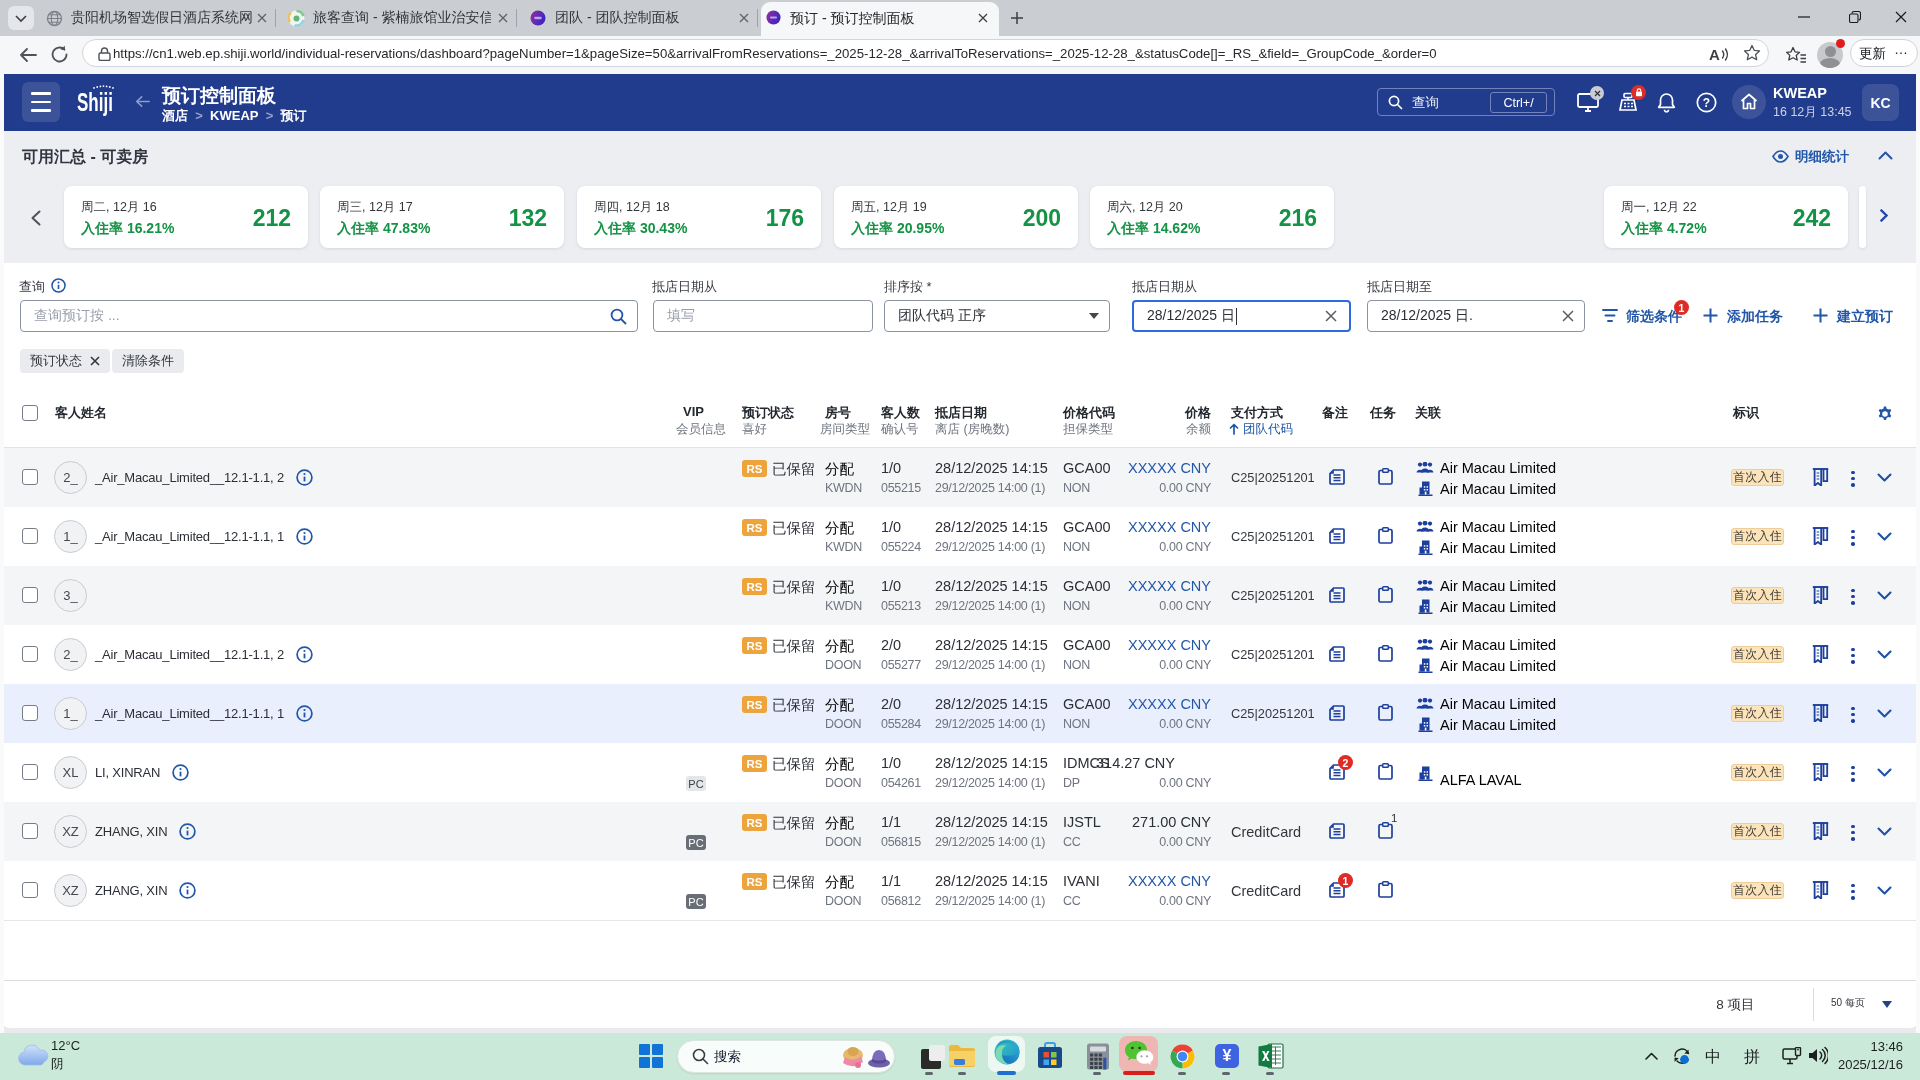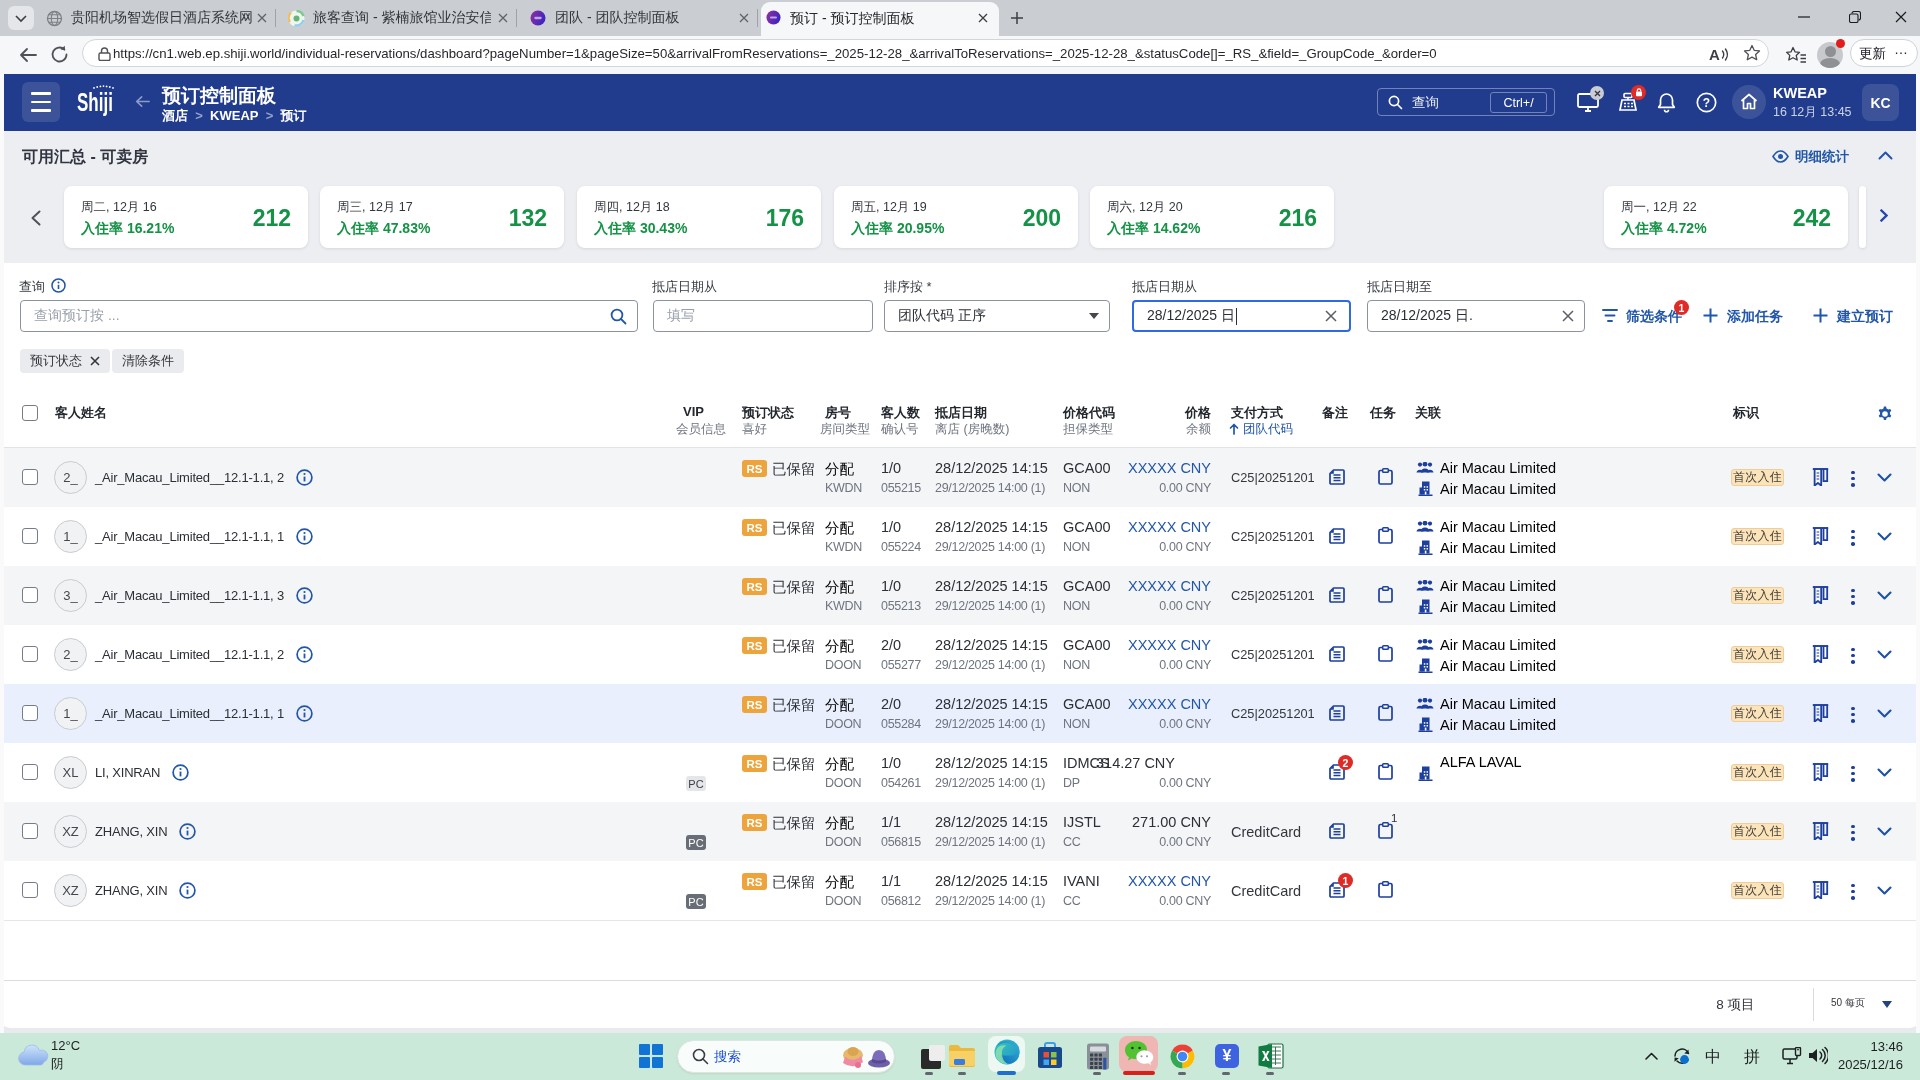--- a/index.html
+++ b/index.html
@@ -484,28 +484,20 @@
         <i></i>
         <i></i>
       </div>
 <svg class="abs" style="left:1877px;top:25px" width="15" height="9" viewBox="0 0 15 9">
         <path d="M1.5 1.5 L7.5 7.5 L13.5 1.5" stroke="#1d51a8" stroke-width="2.1" fill="none" stroke-linecap="round" stroke-linejoin="round"></path>
       </svg>
 </div>
 <div class="row" style="top:303px;background:#f4f5f6">
 <div class="cbox" style="top:21px"></div>
 <div class="avatar" style="top:13px">3_</div>
-<div class="abs" style="left:95px;top:0;height:59px;display:flex;align-items:center;gap:12px">
-        <span style="font-size:13px;letter-spacing:-0.2px;color:#2b2f36;white-space:nowrap">_Air_Macau_Limited__12.1-1.1, 3</span>
-        <svg style="flex:none" width="17" height="17" viewBox="0 0 17 17">
-          <circle cx="8.5" cy="8.5" r="7.4" stroke="#2156a8" stroke-width="1.7" fill="none"></circle>
-          <circle cx="8.5" cy="5" r="1.1" fill="#2156a8"></circle>
-          <path d="M8.5 7.6 V12.4" stroke="#2156a8" stroke-width="1.8"></path>
-        </svg>
-      </div>
 <div class="rsbadge" style="top:12px">RS</div>
 <div class="cell1" style="left:772px;top:12px">已保留</div>
 <div class="cell1 blu" style="left:825px;top:12px">分配</div>
 <div class="cell2" style="left:825px;top:33px">KWDN</div>
 <div class="cell1" style="left:881px;top:12px">1/0</div>
 <div class="cell2" style="left:881px;top:33px">055213</div>
 <div class="cell1" style="left:935px;top:12px">28/12/2025 14:15</div>
 <div class="cell2" style="left:935px;top:33px">29/12/2025 14:00 (1)</div>
 <div class="cell1" style="left:1063px;top:12px">GCA00</div>
 <div class="cell2" style="left:1063px;top:33px">NON</div>
@@ -754,21 +746,21 @@
           <rect x="0.5" y="14.5" width="14" height="1.5"></rect>
         </g>
         <g fill="#fff">
           <rect x="5.8" y="6.2" width="1.5" height="1.5"></rect>
           <rect x="8.5" y="6.2" width="1.5" height="1.5"></rect>
           <rect x="5.8" y="9" width="1.5" height="1.5"></rect>
           <rect x="8.5" y="9" width="1.5" height="1.5"></rect>
           <rect x="6.8" y="11.6" width="1.6" height="2.9"></rect>
         </g>
       </svg>
-<div class="cell1 blu" style="left:1440px;top:11px">ALFA LAVAL</div>
+<div class="cell1 blu" style="left:1440px;top:29px">ALFA LAVAL</div>
 <div class="flag" style="top:21px">首次入住</div>
 <svg class="abs" style="left:1812px;top:20px" width="17" height="18" viewBox="0 0 17 18">
         <path d="M0.8 1 H16.2" stroke="#1d3f9e" stroke-width="1.9"></path>
         <path d="M2.6 1 V17.6 l3.3-2.6 3.3 2.6 V1" stroke="#1d3f9e" stroke-width="1.8" fill="none" stroke-linejoin="round"></path>
         <path d="M4.6 5 h2.6 M4.6 8 h2.6 M4.6 11 h2.6" stroke="#1d3f9e" stroke-width="1.2"></path>
         <path d="M11.5 1 V13.2 H15.2 V1" stroke="#1d3f9e" stroke-width="1.8" fill="none"></path>
       </svg>
 <div class="dots3 abs" style="left:1849px;top:20px;width:8px">
         <i></i>
         <i></i>
@@ -907,21 +899,21 @@
         <rect x="13" y="0" width="11" height="11" rx="1"></rect>
         <rect x="0" y="13" width="11" height="11" rx="1"></rect>
         <rect x="13" y="13" width="11" height="11" rx="1"></rect>
       </g>
     </svg>
 <div class="abs" style="left:677px;top:7px;width:218px;height:33px;border-radius:17px;background:#f8fcfa;border:1px solid #dde5e0;box-shadow:0 1px 2px rgba(0,0,0,.08)"></div>
 <svg class="abs" style="left:692px;top:15px" width="17" height="17" viewBox="0 0 17 17">
       <circle cx="7" cy="7" r="5.5" stroke="#3a3d42" stroke-width="1.6" fill="none"></circle>
       <path d="M11 11 L15.5 15.5" stroke="#3a3d42" stroke-width="1.6" stroke-linecap="round"></path>
     </svg>
-<div class="abs" style="left:714px;top:15px;font-size:13.5px;color:#1d4ed8">搜索</div>
+<div class="abs" style="left:714px;top:15px;font-size:13.5px;color:#0f172a">搜索</div>
 <svg class="abs" style="left:841px;top:12px" width="25" height="24" viewBox="0 0 25 24">
       <ellipse cx="12" cy="10" rx="10" ry="7" fill="#e8b86c"></ellipse>
       <ellipse cx="12" cy="6.5" rx="5.5" ry="4.5" fill="#d9a552"></ellipse>
       <path d="M4 12 q8 6 16-1 l2 6 q-10 8 -20 1 Z" fill="#ef8aa5"></path>
       <circle cx="17" cy="20" r="3" fill="#e86f92"></circle>
     </svg>
 <svg class="abs" style="left:867px;top:12px" width="24" height="24" viewBox="0 0 24 24">
       <ellipse cx="12" cy="18" rx="11" ry="4.5" fill="#6d5fa8"></ellipse>
       <path d="M5 17 q0-12 7-12 t7 12 Z" fill="#7b6cbb"></path>
       <path d="M5 14 q7 3 14 0 v3 q-7 3 -14 0 Z" fill="#584a92"></path>

